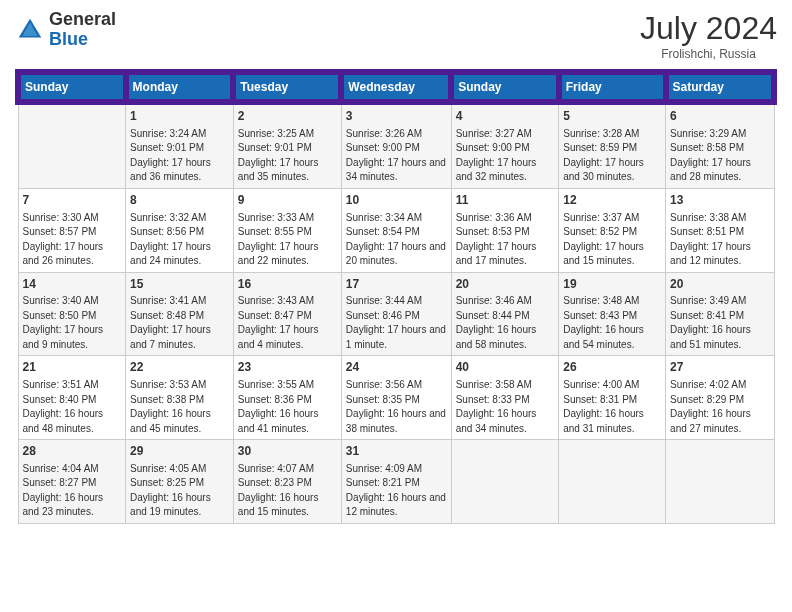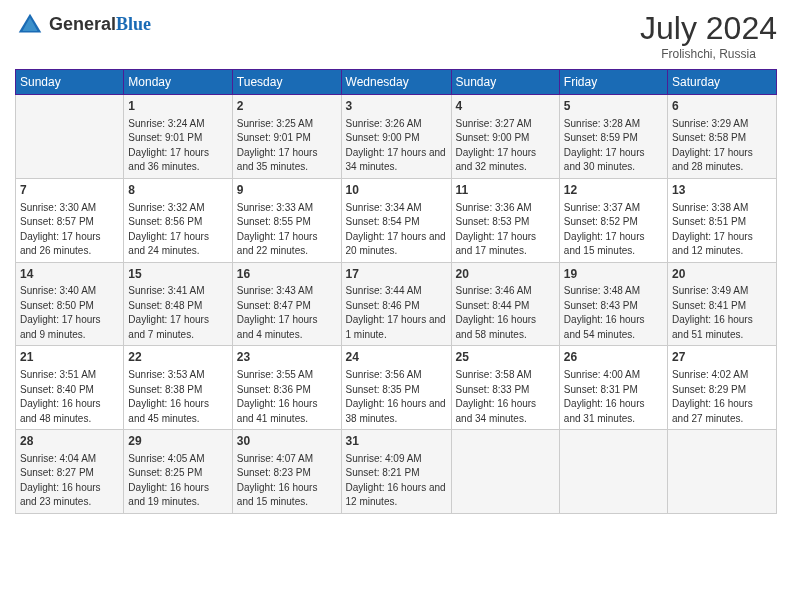--- a/index.html
+++ b/index.html
@@ -19,33 +19,32 @@
       justify-content: space-between;
       align-items: flex-start;
       margin-bottom: 8px;
     }
     .logo {
       display: flex;
       align-items: center;
     }
     .logo-text {
       display: flex;
-      flex-direction: row;
+      flex-direction: column;
       line-height: 1.1;
     }
     .logo-general {
       font-size: 18px;
       font-weight: bold;
       color: #333;
     }
     .logo-blue {
       font-size: 18px;
       font-weight: bold;
       color: #1a6bb5;
-      font-family: Liberation Serif, serif;
     }
     .logo-icon {
       width: 30px;
       height: 30px;
       margin-right: 4px;
     }
     .title-section {
       text-align: center;
     }
     .month-title {
@@ -61,22 +60,22 @@
       width: 100%;
       border-collapse: collapse;
       font-size: 10.5px;
     }
     thead tr th {
       background-color: #1a6bb5;
       color: #fff;
       padding: 5px 4px;
       text-align: left;
       font-size: 12px;
-      font-weight: normal;
-      border: 1px solid #4c1d95;
+      font-weight: bold;
+      border: 6px solid #4c1d95;
     }
     tbody tr td {
       border: 1px solid #ccc;
       padding: 3px 4px;
       vertical-align: top;
       height: 78px;
       width: 113px;
       color: #333;
       font-size: 10.5px;
       line-height: 1.4;
@@ -230,21 +229,21 @@
           </td>
           <td>
             <span class="day-number">23</span>
             <div class="cell-content">Sunrise: 3:55 AM<br>Sunset: 8:36 PM<br>Daylight: 16 hours and 41 minutes.</div>
           </td>
           <td>
             <span class="day-number">24</span>
             <div class="cell-content">Sunrise: 3:56 AM<br>Sunset: 8:35 PM<br>Daylight: 16 hours and 38 minutes.</div>
           </td>
           <td>
-            <span class="day-number">25</span>
+            <span class="day-number">40</span>
             <div class="cell-content">Sunrise: 3:58 AM<br>Sunset: 8:33 PM<br>Daylight: 16 hours and 34 minutes.</div>
           </td>
           <td>
             <span class="day-number">26</span>
             <div class="cell-content">Sunrise: 4:00 AM<br>Sunset: 8:31 PM<br>Daylight: 16 hours and 31 minutes.</div>
           </td>
           <td>
             <span class="day-number">27</span>
             <div class="cell-content">Sunrise: 4:02 AM<br>Sunset: 8:29 PM<br>Daylight: 16 hours and 27 minutes.</div>
           </td>

